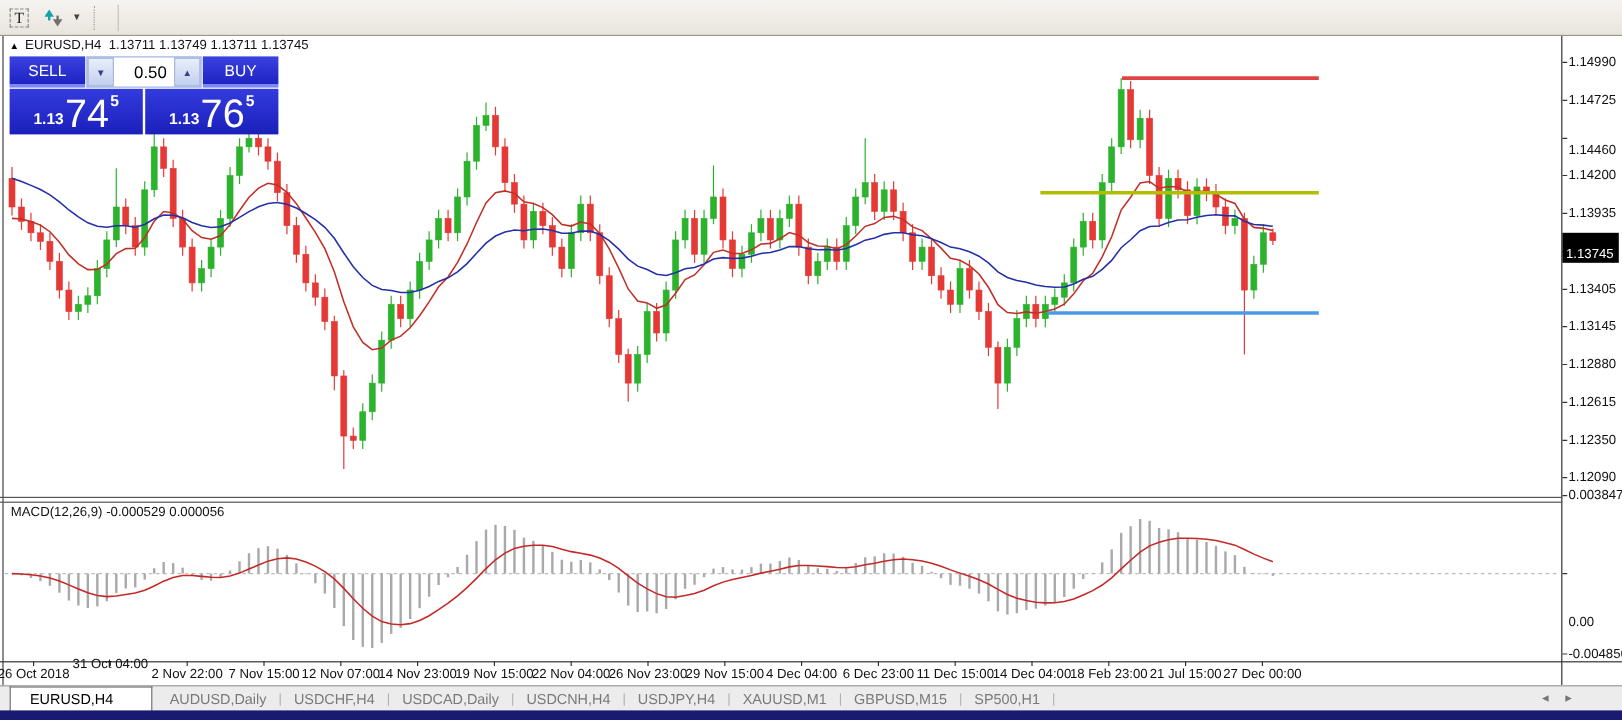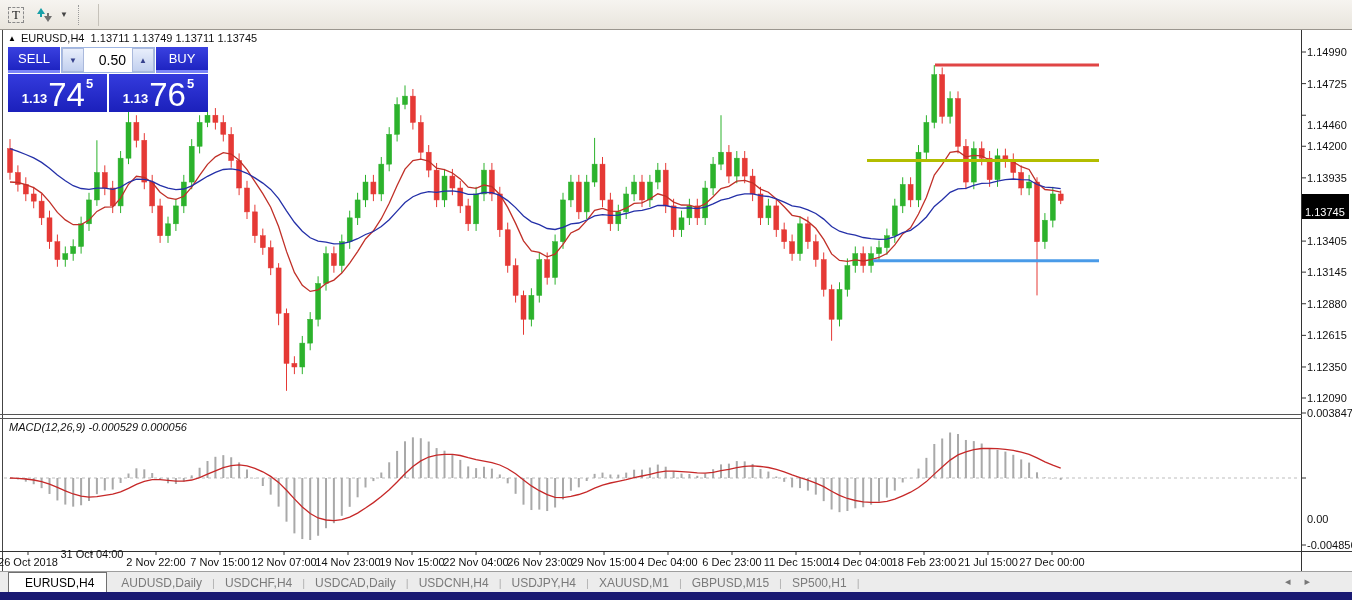--- a/index.html
+++ b/index.html
@@ -15,39 +15,39 @@
   .vsep{width:1px;height:22px;background:#c6c2ba;margin-left:8px;}
   
   .chart-bg{position:absolute;left:0;top:29px;width:1352px;height:542px;background:#fff;z-index:0;}
   #plot{position:absolute;left:0;top:0;width:1352px;height:600px;z-index:1;pointer-events:none;}
   #labels{position:absolute;left:0;top:0;width:1352px;height:600px;z-index:2;pointer-events:none;}
   .axis-label{position:absolute;font-size:11px;color:#111;white-space:nowrap;text-align:center;}
   .time-label{position:absolute;font-size:11px;color:#111;white-space:nowrap;transform:translateX(-50%);}
   .price-badge{position:absolute;background:#000;color:#fff;font-size:11px;padding:12px 4px 1px 3px;white-space:nowrap;}
   .chart-title{position:absolute;left:8px;top:32px;font-size:11px;color:#111;white-space:pre;display:flex;align-items:center;gap:5px;}
   .collapse-tri{font-size:8px;color:#000;}
-  .macd-label{position:absolute;left:9px;top:421px;font-size:11px;color:#111;white-space:pre;font-style:italic;}
+  .macd-label{position:absolute;left:9px;top:421px;font-size:11px;color:#111;white-space:pre;}
   .border-div{position:absolute;background:#333;}
   
-  .trade-panel{position:absolute;left:8px;top:47px;width:200px;z-index:3;font-family:"Liberation Sans",sans-serif;}
+  .trade-panel{position:absolute;left:8px;top:47px;width:224px;z-index:3;font-family:"Liberation Sans",sans-serif;}
   .tp-row1{display:flex;height:26px;}
   .tp-btn{width:63px;background:linear-gradient(#3a41e0,#1e24c2);color:#fff;font-size:13px;display:flex;align-items:center;justify-content:center;border-bottom:3px solid #7b86f8;cursor:pointer;}
   .tp-vol{flex:1;display:flex;background:#c9d4ec;border:1px solid #9fb6e2;margin:0 1px;}
   .tp-step{width:20px;display:flex;align-items:center;justify-content:center;font-size:8px;color:#35408c;background:linear-gradient(#e8eefb,#c2d0ef);border:1px solid #aab9dc;cursor:pointer;}
   .tp-vol input{flex:1;border:none;outline:none;font-size:14px;text-align:right;padding-right:6px;width:40px;color:#000;background:#fff;}
   .tp-row2{display:flex;height:38px;margin-top:1px;}
   .tp-price{width:111px;background:linear-gradient(#343bdd,#1b20bb);color:#fff;display:flex;align-items:flex-end;justify-content:center;padding-bottom:2px;cursor:pointer;}
   .tp-price.sell{margin-right:2px;}
   .tp-small{font-size:13px;font-weight:bold;margin-bottom:4px;}
   .tp-big{font-size:33px;line-height:30px;margin:0 1px;}
   .tp-sup{font-size:13px;font-weight:bold;align-self:flex-start;margin-top:2px;}
   
   .tabbar{position:absolute;left:0;top:571px;width:1352px;height:21px;background:#ececec;border-top:1px solid #9e9e9e;display:flex;align-items:center;z-index:4;font-size:12px;}
   .tab{color:#7a7a7a;padding:2px 10px;white-space:nowrap;cursor:pointer;}
-  .tab.active{background:#fff;color:#000;border:1px solid #707070;border-bottom:none;padding:3px 12px 4px 16px;margin-left:8px;margin-right:4px;}
+  .tab.active{background:#fff;color:#000;border:1px solid #707070;border-bottom:none;padding:3px 32px 4px 16px;margin-left:8px;margin-right:4px;}
   .tabsep{color:#b0b0b0;font-size:11px;}
   .tab-scroll{position:absolute;right:28px;top:3px;color:#777;font-size:11px;letter-spacing:14px;cursor:pointer;}
   .bottom-strip{position:absolute;left:0;top:592px;width:1352px;height:8px;background:#1a1a72;z-index:4;}
 </style>
 </head>
 <body>
 
 <div id="app">
 
   <div class="toolbar">

